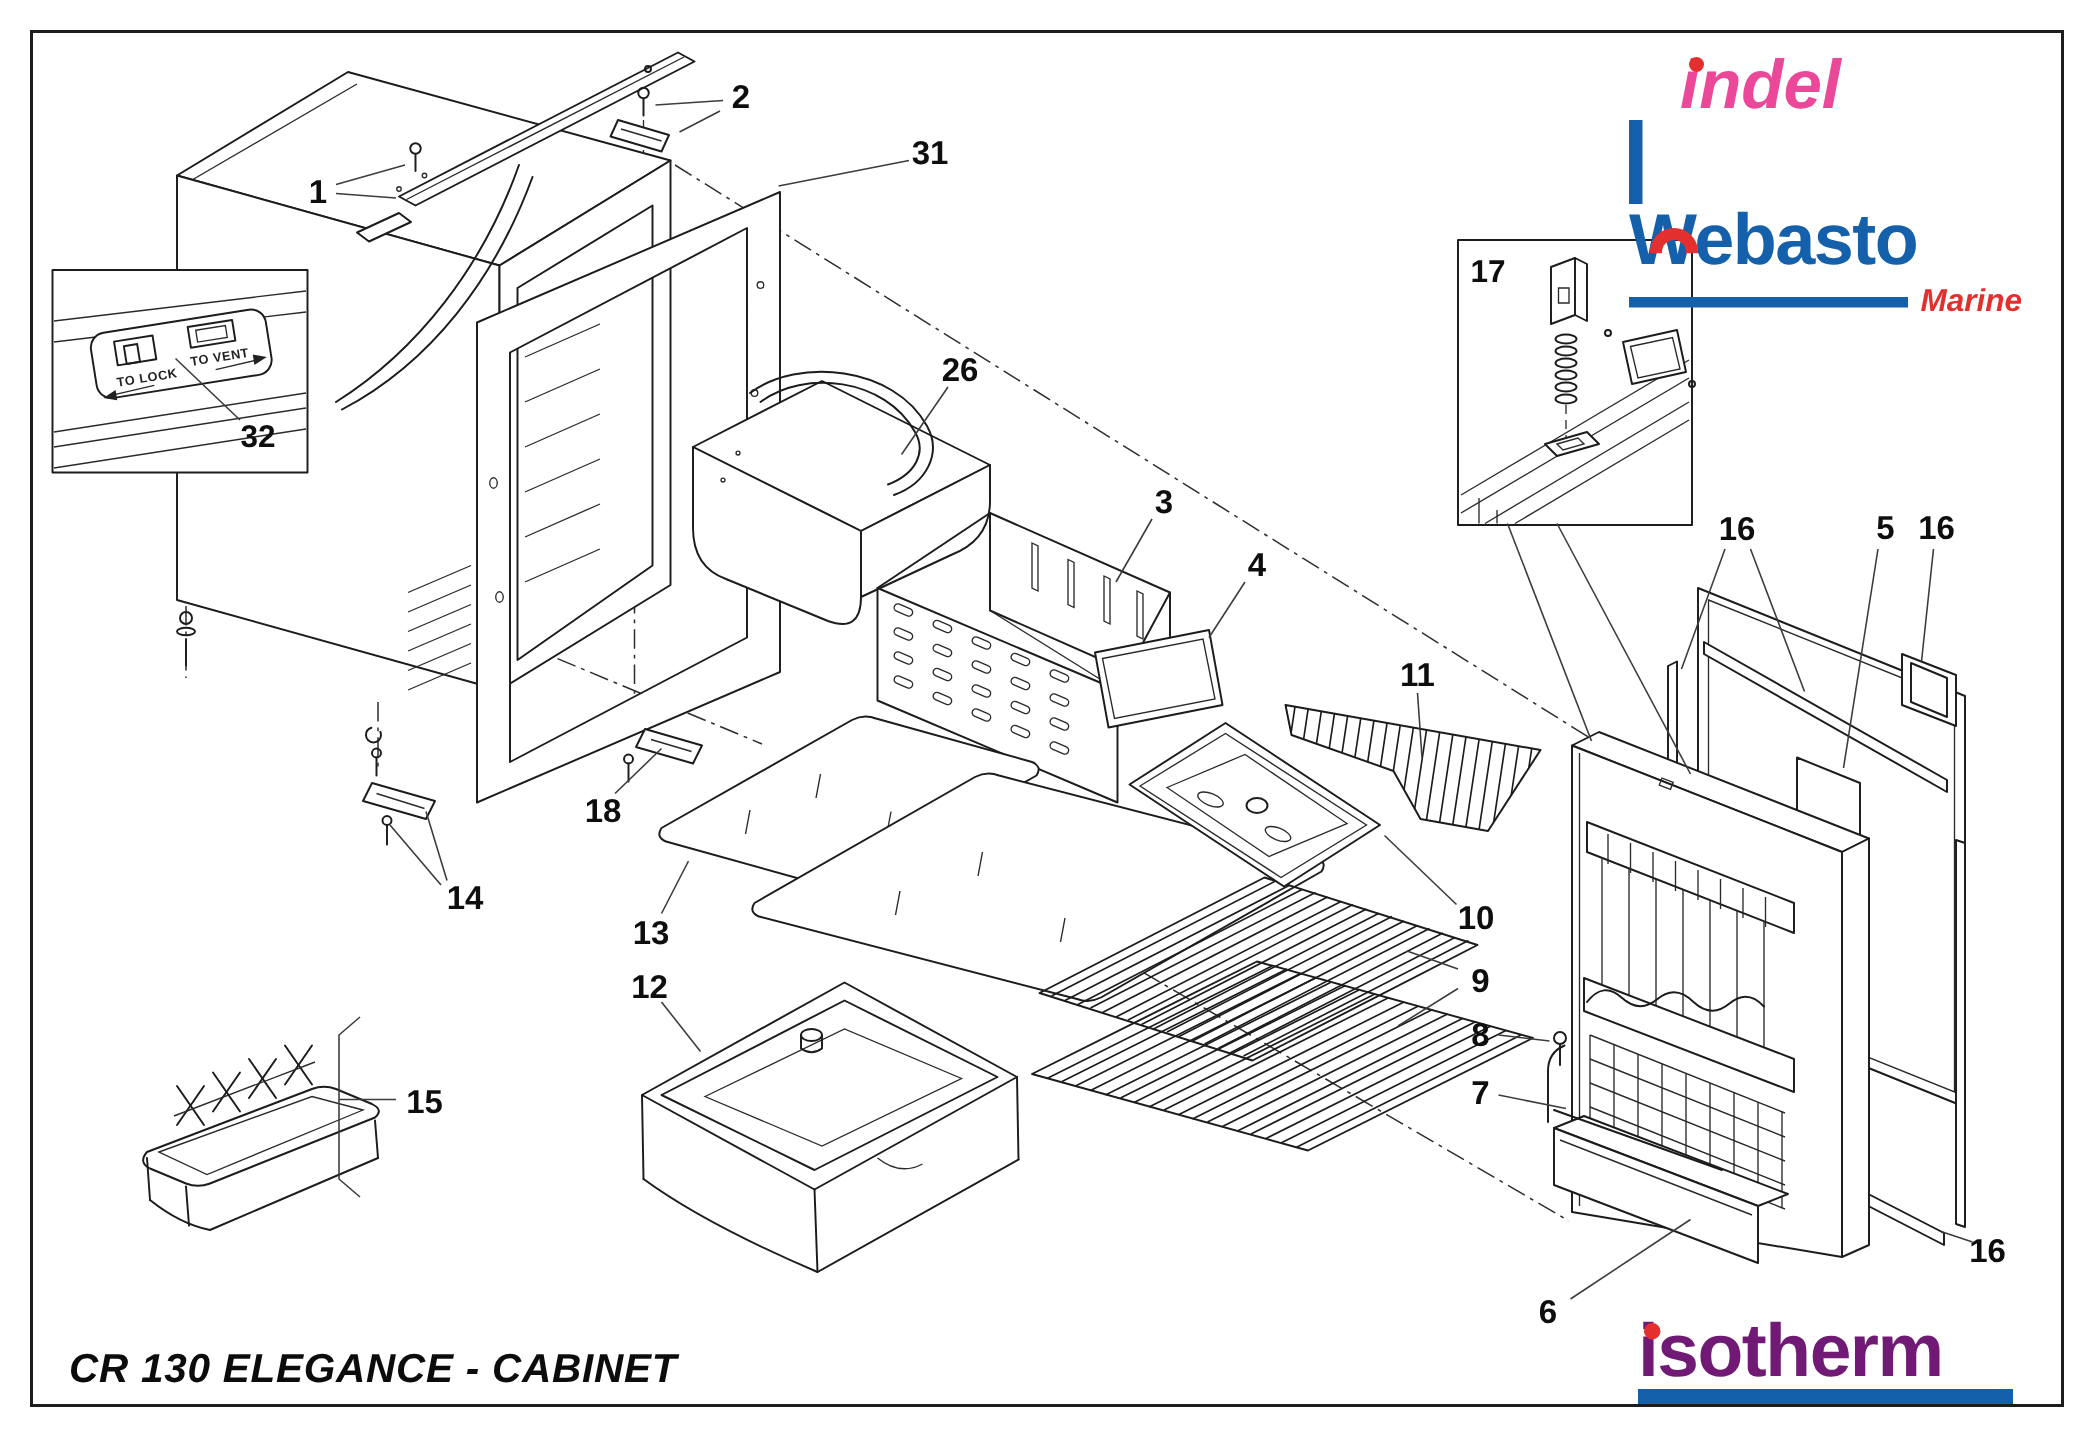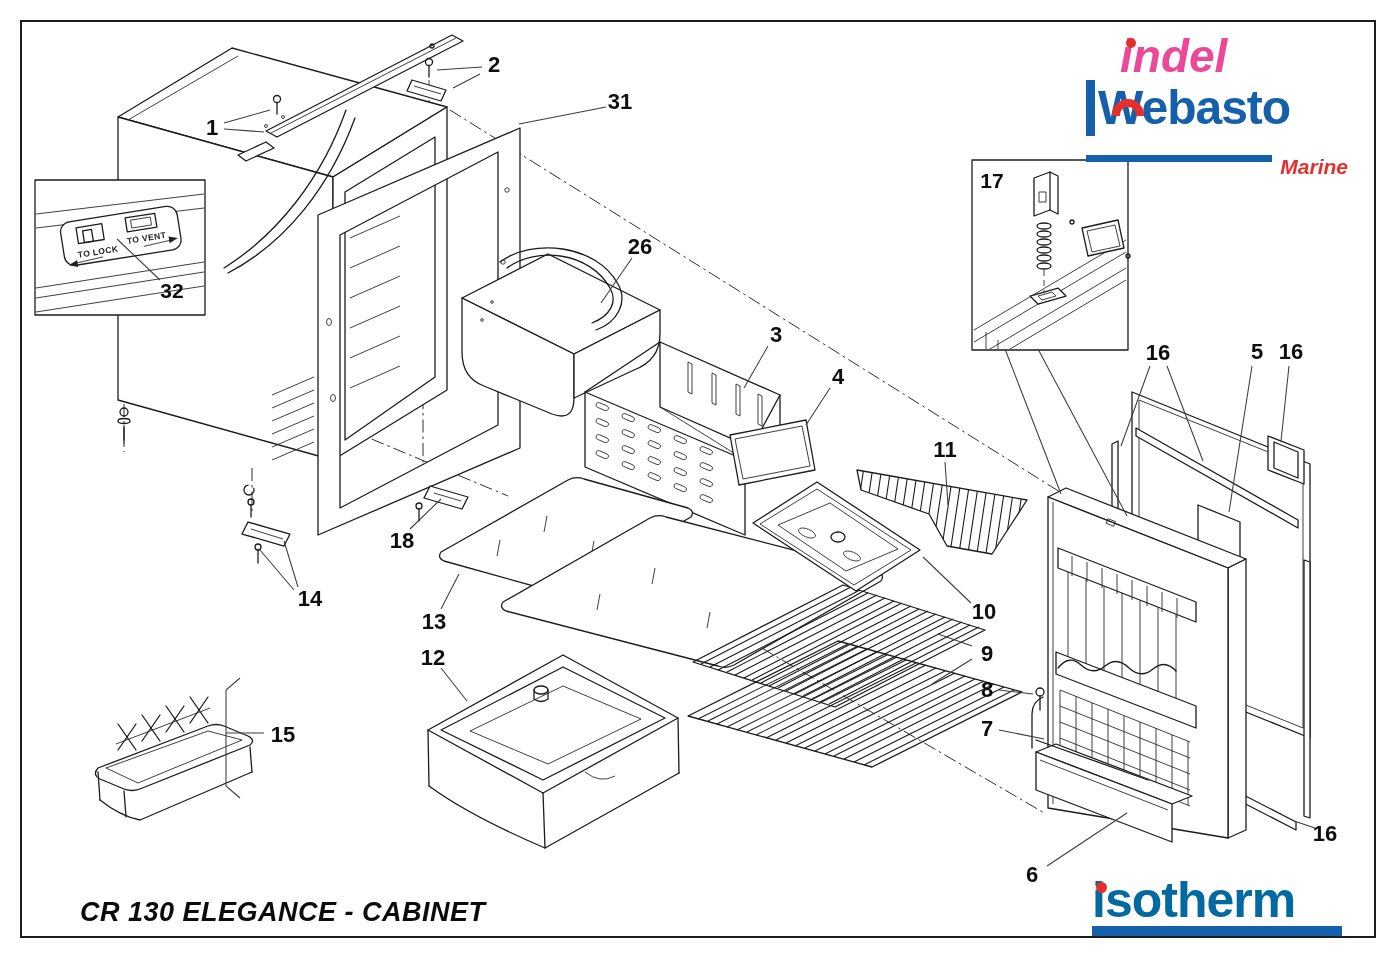--- a/index.html
+++ b/index.html
@@ -23,41 +23,41 @@
   .callout { font:bold 22px "Liberation Sans", sans-serif; fill:#0e0e0e; }
   .inset-num { font:bold 21px "Liberation Sans", sans-serif; fill:#0e0e0e; }
   .tiny-label { font:600 8.5px "Liberation Sans", sans-serif; fill:#222; letter-spacing:.4px; }
 
   
   .iw-logo { position:absolute; right:52px; top:34px; width:262px; }
   .iw-line1 { position:relative; font:italic bold 46px "Liberation Sans", sans-serif;
               color:#ec4899; letter-spacing:0px; padding-left:34px; line-height:44px; }
   .iw-line1 .idot { position:absolute; left:40px; top:4px; width:10px; height:10px;
               border-radius:50%; background:#e3302e; }
-  .iw-line2 { position:relative; display:flex; align-items:center; margin-top:2px; }
+  .iw-line2 { position:relative; display:flex; align-items:flex-start; margin-top:2px;flex-direction:column; }
   .iw-lbar  { width:9px; height:56px; background:#1460ab; margin-right:3px; }
   .iw-word2 { font:bold 48px "Liberation Sans", sans-serif; color:#1460ab;
               letter-spacing:-1px; line-height:50px; position:relative; }
   .iw-arch  { position:absolute; left:14px; top:16px; width:32px; height:17px;
               border:8px solid #e3302e; border-bottom:0;
               border-radius:20px 20px 0 0; box-sizing:border-box; }
-  .iw-underrow { display:flex; align-items:flex-start; margin-top:19px; }
+  .iw-underrow { display:flex; align-items:center; margin-top:3px; }
   .iw-underline { height:7px; background:#1460ab; flex:1; margin-right:8px; }
   .iw-marine { font:italic bold 21px "Liberation Sans", sans-serif; color:#e3302e; }
 
   .iso-logo { position:absolute; right:58px; bottom:26px; width:250px; text-align:left; }
   .iso-word { position:relative; font:bold 50px "Liberation Sans", sans-serif;
-              color:#0369a1; letter-spacing:-1px; line-height:50px;margin-top:32px; }
+              color:#701a75; letter-spacing:-1px; line-height:50px;margin-top:32px; }
   .iso-word .idot { position:absolute; left:4px; top:7px; width:11px; height:11px;
               border-radius:50%; background:#e3302e; }
   .iso-bar { height:10px; background:#1460ab; margin-top:1px; width:100%; }
 
   .doc-title { position:absolute; left:46px; top:897px;
                font:italic bold 27px "Liberation Sans", sans-serif; color:#0c0c0c;
-               letter-spacing:.5px;margin-left:34px; }
+               letter-spacing:.5px; }
 </style>
 </head>
 <body>
 
 <div class="page">
 
   <div class="border-frame"></div>
 
   <svg class="diagram" width="1400" height="962" viewBox="0 0 1400 962">
 

